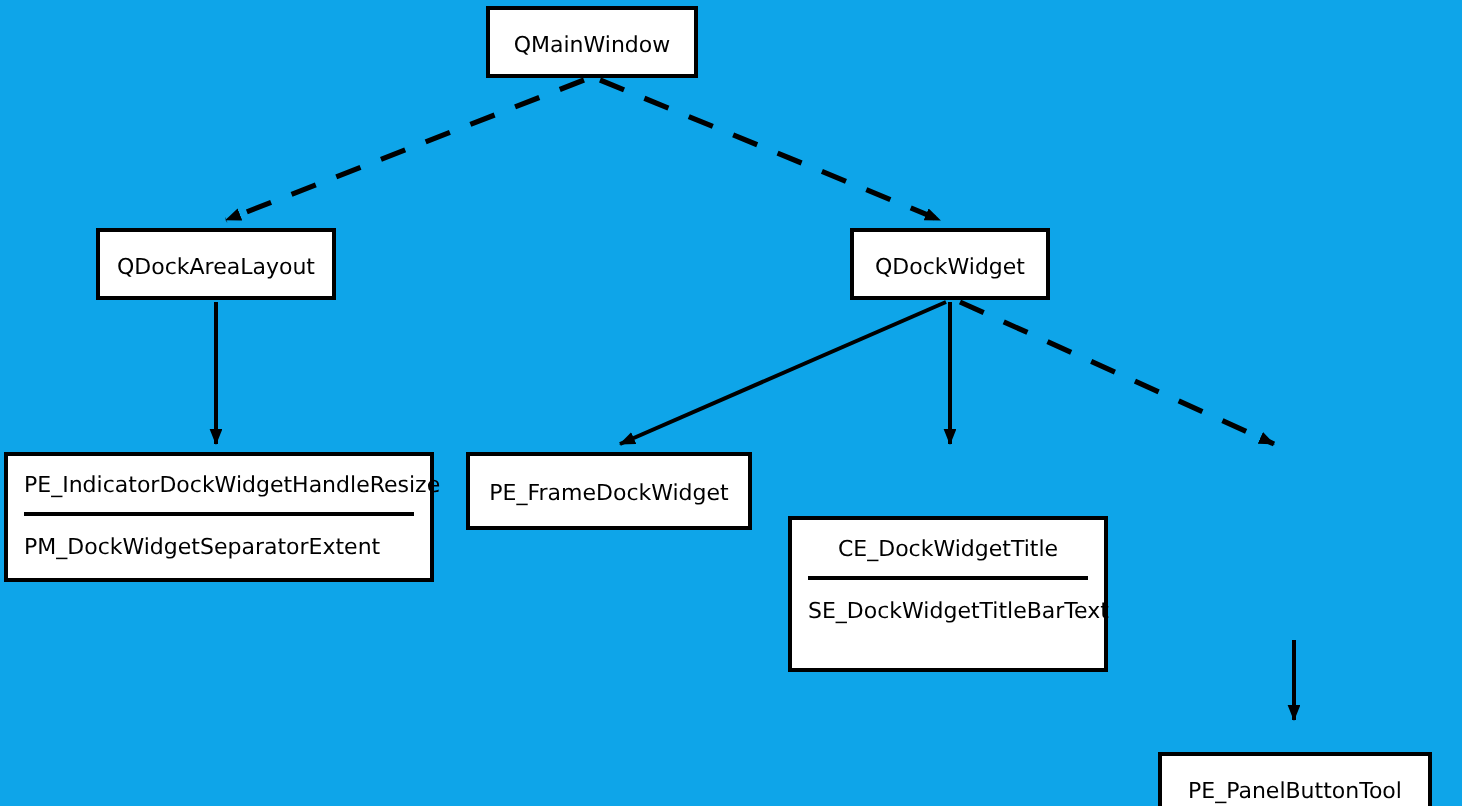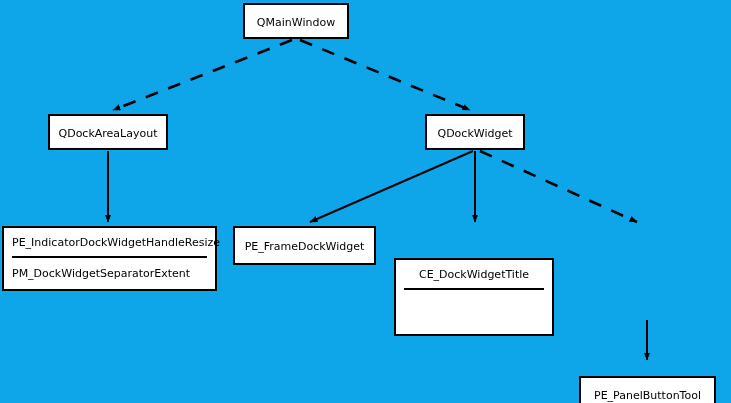--- a/index.html
+++ b/index.html
@@ -102,20 +102,23 @@
     <div class="node-title left" style="margin:9px 0 0 8px;">PE_IndicatorDockWidgetHandleResize</div>
     <div class="divider" style="margin:8px 8px 0 8px;"></div>
     <div class="members" style="margin:8px 0 0 8px;">
       <div class="member-row">PM_DockWidgetSeparatorExtent</div>
     </div>
   </div>
 
   <div class="node" style="left:394px; top:226px; width:160px; height:78px;margin-top:32px;">
     <div class="node-title" style="margin:9px 0 0 0;">CE_DockWidgetTitle</div>
     <div class="divider" style="margin:8px 8px 0 8px;"></div>
+    <div class="members" style="margin:8px 0 0 8px;">
+      <div class="member-row">SE_DockWidgetTitleBarText</div>
+    </div>
   </div>
 
 
   <div class="node" style="left:579px; top:376px; width:137px; height:37px;">
     <div class="node-title" style="margin-top:12px;">PE_PanelButtonTool</div>
   </div>
 
 </div>
 
 </body></html>

